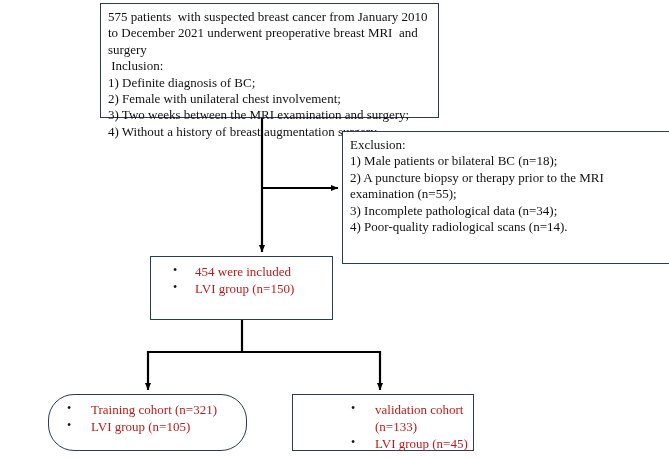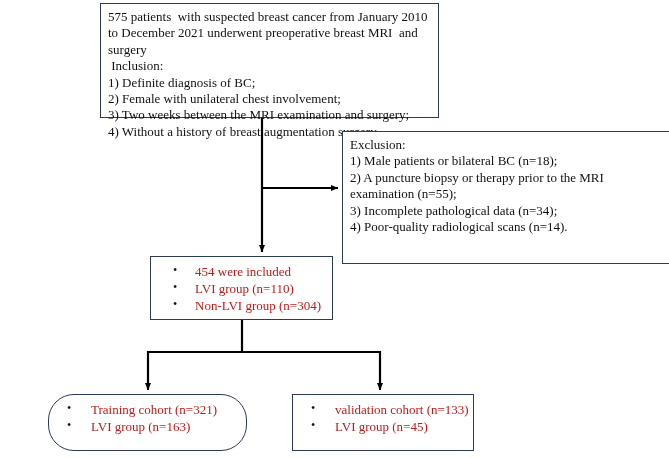--- a/index.html
+++ b/index.html
@@ -68,20 +68,21 @@
     width: 199px;
     height: 57px;
     border-radius: 26px;
   }
   
   #box-validation {
     left: 280px;
     top: 394px;
     width: 182px;
     height: 57px;
+    padding-left: 40px;
   }
   ul.bullets {
     margin: 0;
     padding: 6px 0 0 0;
     list-style: none;
   }
   ul.bullets li {
     font-size: 13px;
     line-height: 17px;
     position: relative;
@@ -144,29 +145,28 @@
     <div class="box-text">Exclusion:
 1) Male patients or bilateral BC (n=18);
 2) A puncture biopsy or therapy prior to the MRI examination (n=55);
 3) Incomplete pathological data (n=34);
 4) Poor-quality radiological scans (n=14).</div>
   </div>
 
   <div class="box" id="box-included">
     <ul class="bullets">
       <li>454 were included</li>
-      <li>LVI group (n=110)</li>
-      <li>Non-LVI group (n=304)</li>
+      <li>LVI group (n=150)</li>
     </ul>
   </div>
 
   <div class="box" id="box-training">
     <ul class="bullets">
       <li>Training cohort (n=321)</li>
-      <li>LVI group (n=163)</li>
+      <li>LVI group (n=105)</li>
     </ul>
   </div>
 
   <div class="box" id="box-validation">
     <ul class="bullets">
       <li>validation cohort (n=133)</li>
       <li>LVI group (n=45)</li>
     </ul>
   </div>
 

